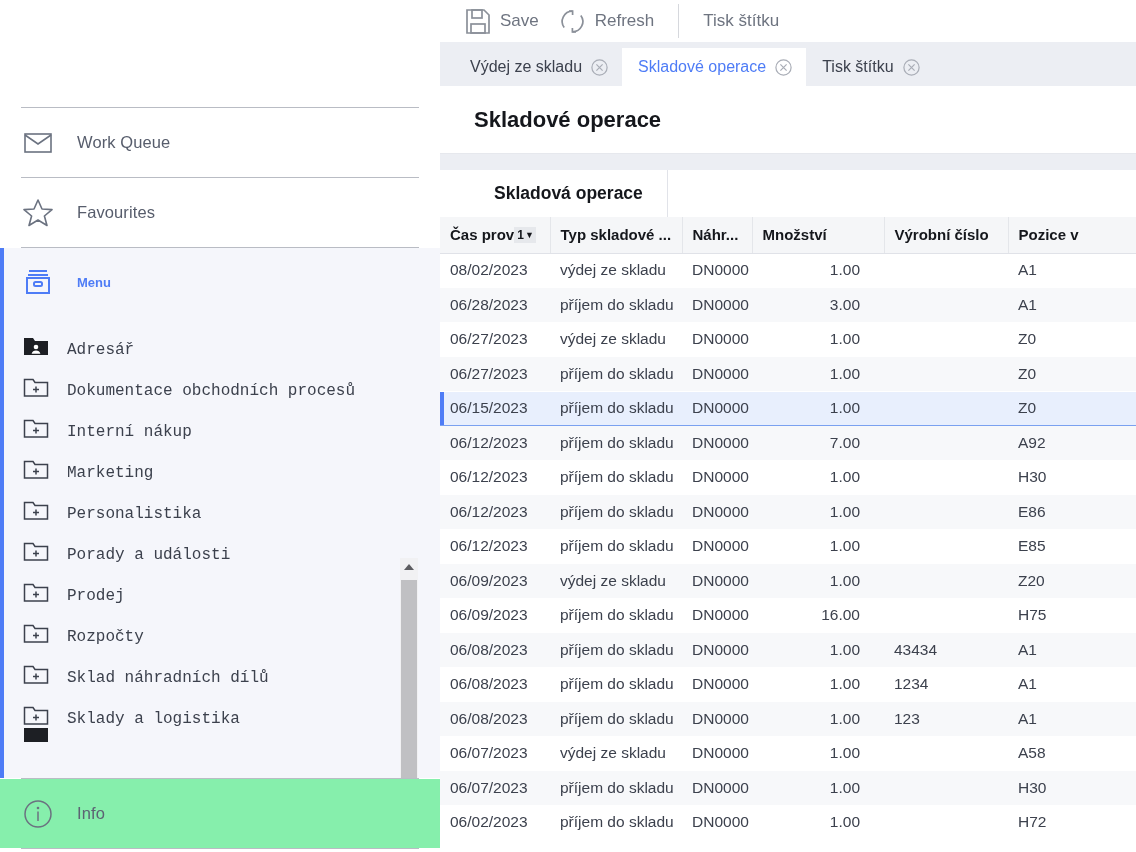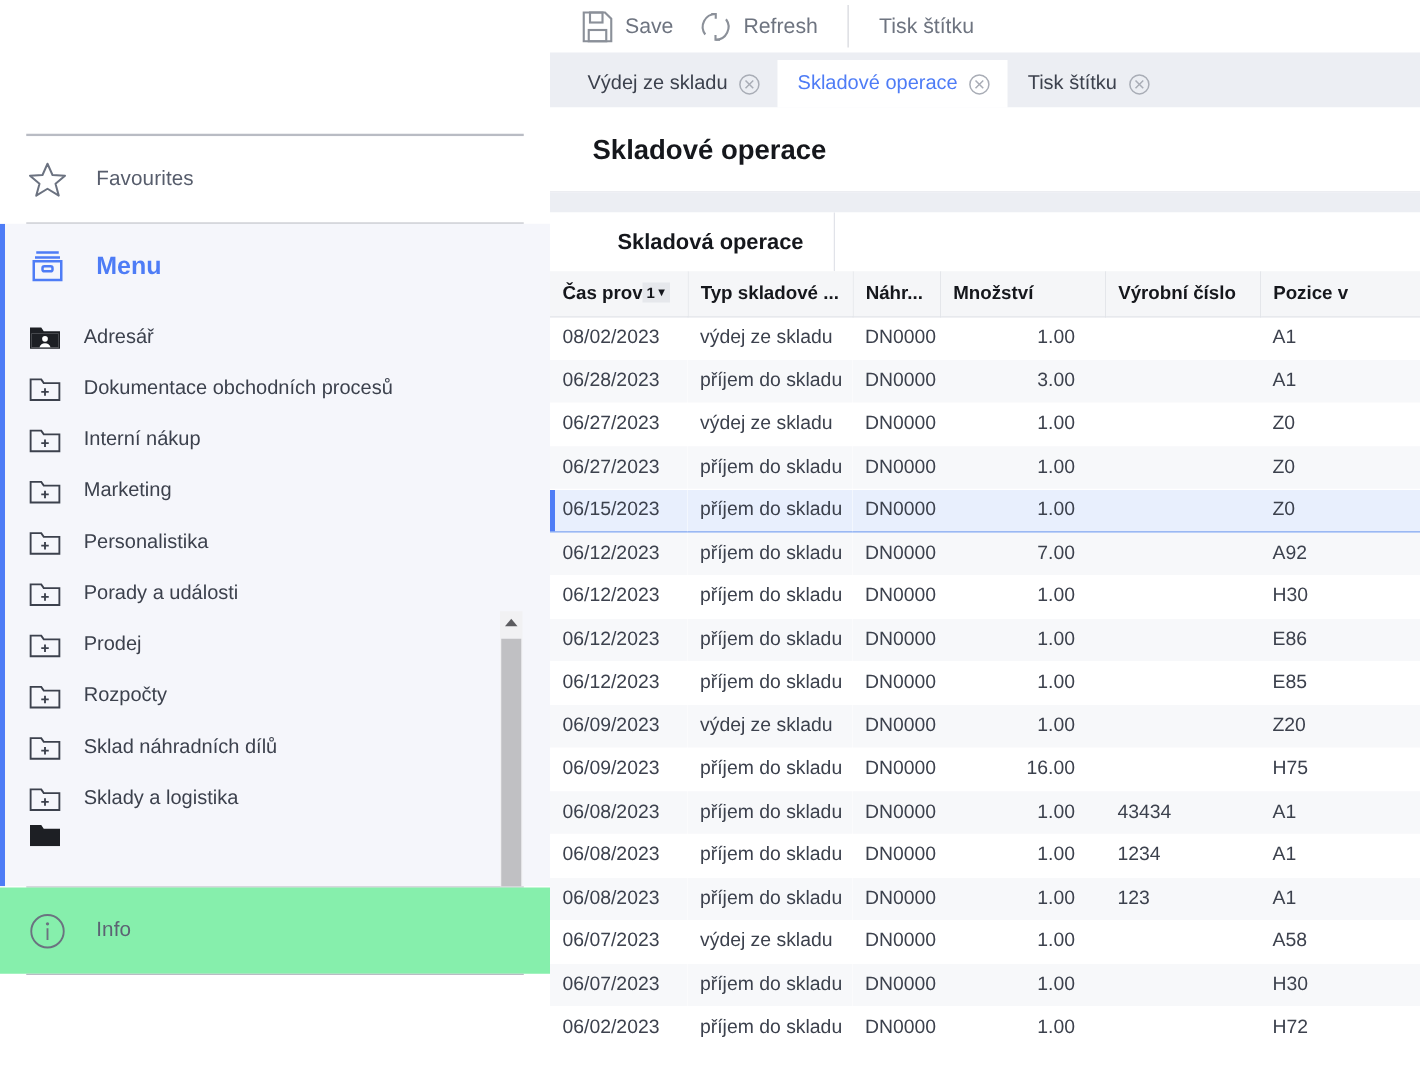--- a/index.html
+++ b/index.html
@@ -52,31 +52,32 @@
   #menu-panel:before {
     content:""; position:absolute; left:0; top:0;
     width:4px; height:100%; background:#4e7cf6;
   }
   .menu-head {
     height: 68px; display:flex; align-items:center;
     padding-left: 21px;
   }
   .menu-head .s-ico { width:34px; height:34px; flex:0 0 34px; display:flex; align-items:center; justify-content:center; }
   .menu-head .s-lbl {
-    margin-left:22px; font-size:20px; font-weight:bold; color:#4e7cf6;
+    margin-left:22px; font-size:13px; font-weight:bold; color:#4e7cf6;
   }
   #tree-scroll {
     position: relative;
     height: 462px;
     padding-top: 2px;
   }
   .tree-item {
     height: 41px;
-    display: flex; align-items: center;
+    display: flex; align-items: flex-end;
     padding-left: 21px;
+    font-family: Liberation Mono, monospace;
   }
   .tree-item .t-ico {
     width: 30px; height: 26px; flex: 0 0 30px;
     display:flex; align-items:center; justify-content:center;
   }
   .tree-item .t-lbl {
     margin-left: 16px;
     font-size: 16px;
     color: #3c414d;
     white-space: nowrap;
@@ -227,20 +228,29 @@
 </head>
 <body>
 
 <div id="app">
 
   <div id="sidebar">
 
     <div class="side-top-blank"></div>
     <div class="side-rule"></div>
 
+    <div class="side-row">
+      <span class="s-ico">
+        <svg width="28" height="20" viewBox="0 0 28 20">
+            <rect x="1" y="1" width="26" height="18" fill="none" stroke="#6b7280" stroke-width="1.6"></rect>
+            <path d="M1 2 L14 11 L27 2" fill="none" stroke="#6b7280" stroke-width="1.6"></path>
+          </svg>
+      </span>
+      <span class="s-lbl">Work Queue</span>
+    </div>
     <div class="side-rule"></div>
 
     <div class="side-row">
       <span class="s-ico">
         <svg width="30" height="29" viewBox="0 0 30 29">
             <polygon points="15,2 19,11 29,11.6 21.4,18 24,27.5 15,22 6,27.5 8.6,18 1,11.6 11,11" fill="none" stroke="#6b7280" stroke-width="1.6" stroke-linejoin="round"></polygon>
           </svg>
       </span>
       <span class="s-lbl">Favourites</span>
     </div>

